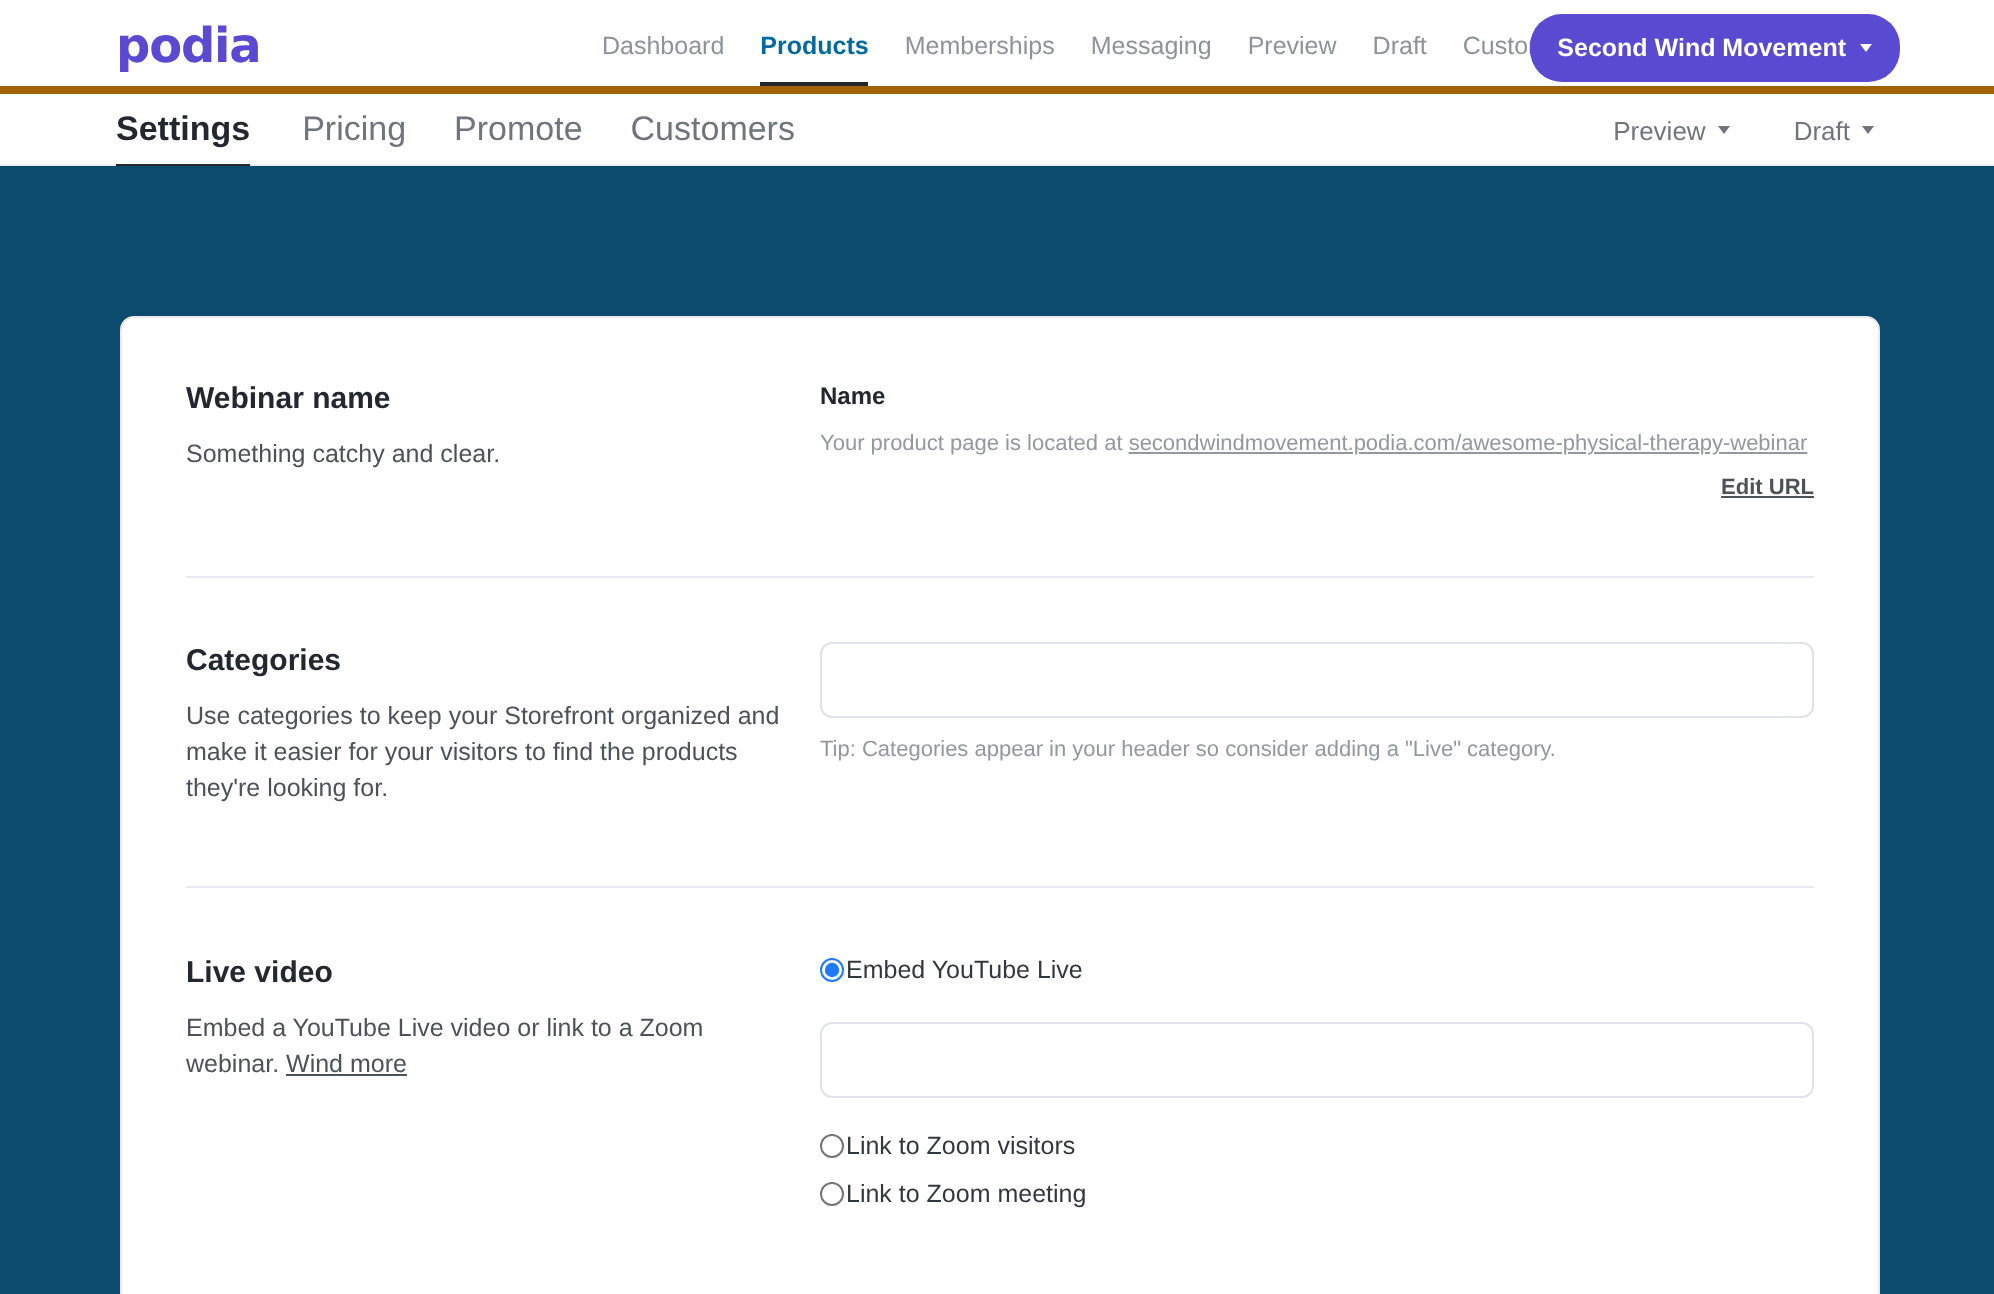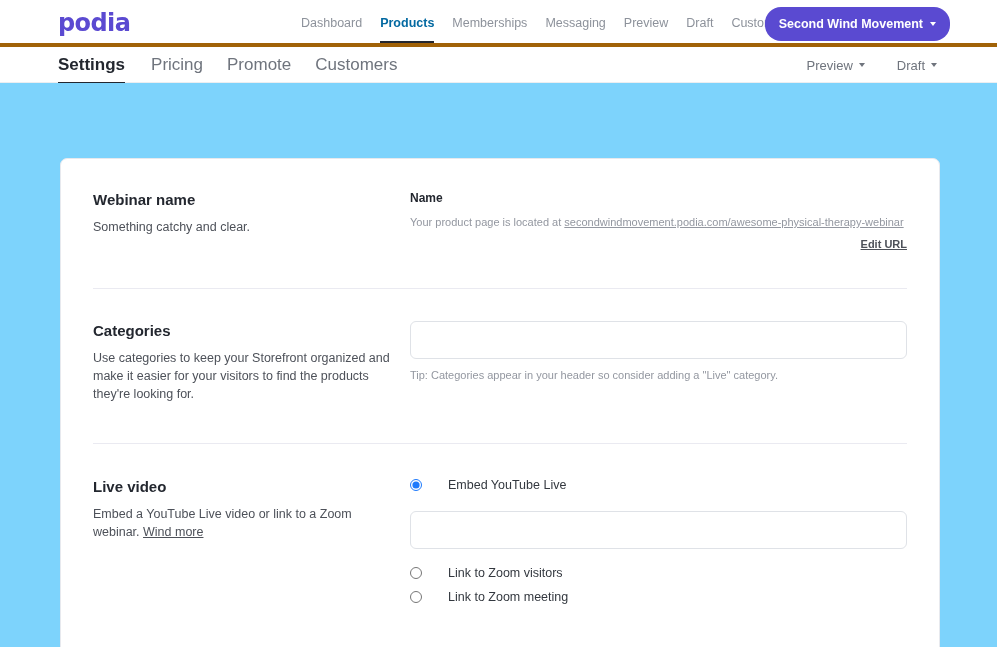--- a/index.html
+++ b/index.html
@@ -143,21 +143,21 @@
     color: #6f747d;
     text-decoration: none;
     display: flex;
     align-items: center;
     gap: 6px;
   }
 
   
   .page {
     position: relative;
-    background: #7dd3fc;
+    background: #0c4a6e;
     height: 564px;
   }
   .card {
     position: absolute;
     left: 60px;
     top: 75px;
     width: 880px;
     min-height: 566px;
     background: #ffffff;
     border: 1px solid #e7e9ee;
@@ -238,21 +238,21 @@
 
   .divider {
     height: 1px;
     background: #eaeaf1;
     margin: 0 32px;
   }
 
   .radio-row {
     display: flex;
     align-items: center;
-    gap: 26px;
+    gap: 1px;
     margin-bottom: 8px;
   }
   .radio-row input[type="radio"] {
     width: 12px;
     height: 12px;
     margin: 0;
     accent-color: #1e7afc;
     cursor: pointer;
   }
   .radio-row label {

